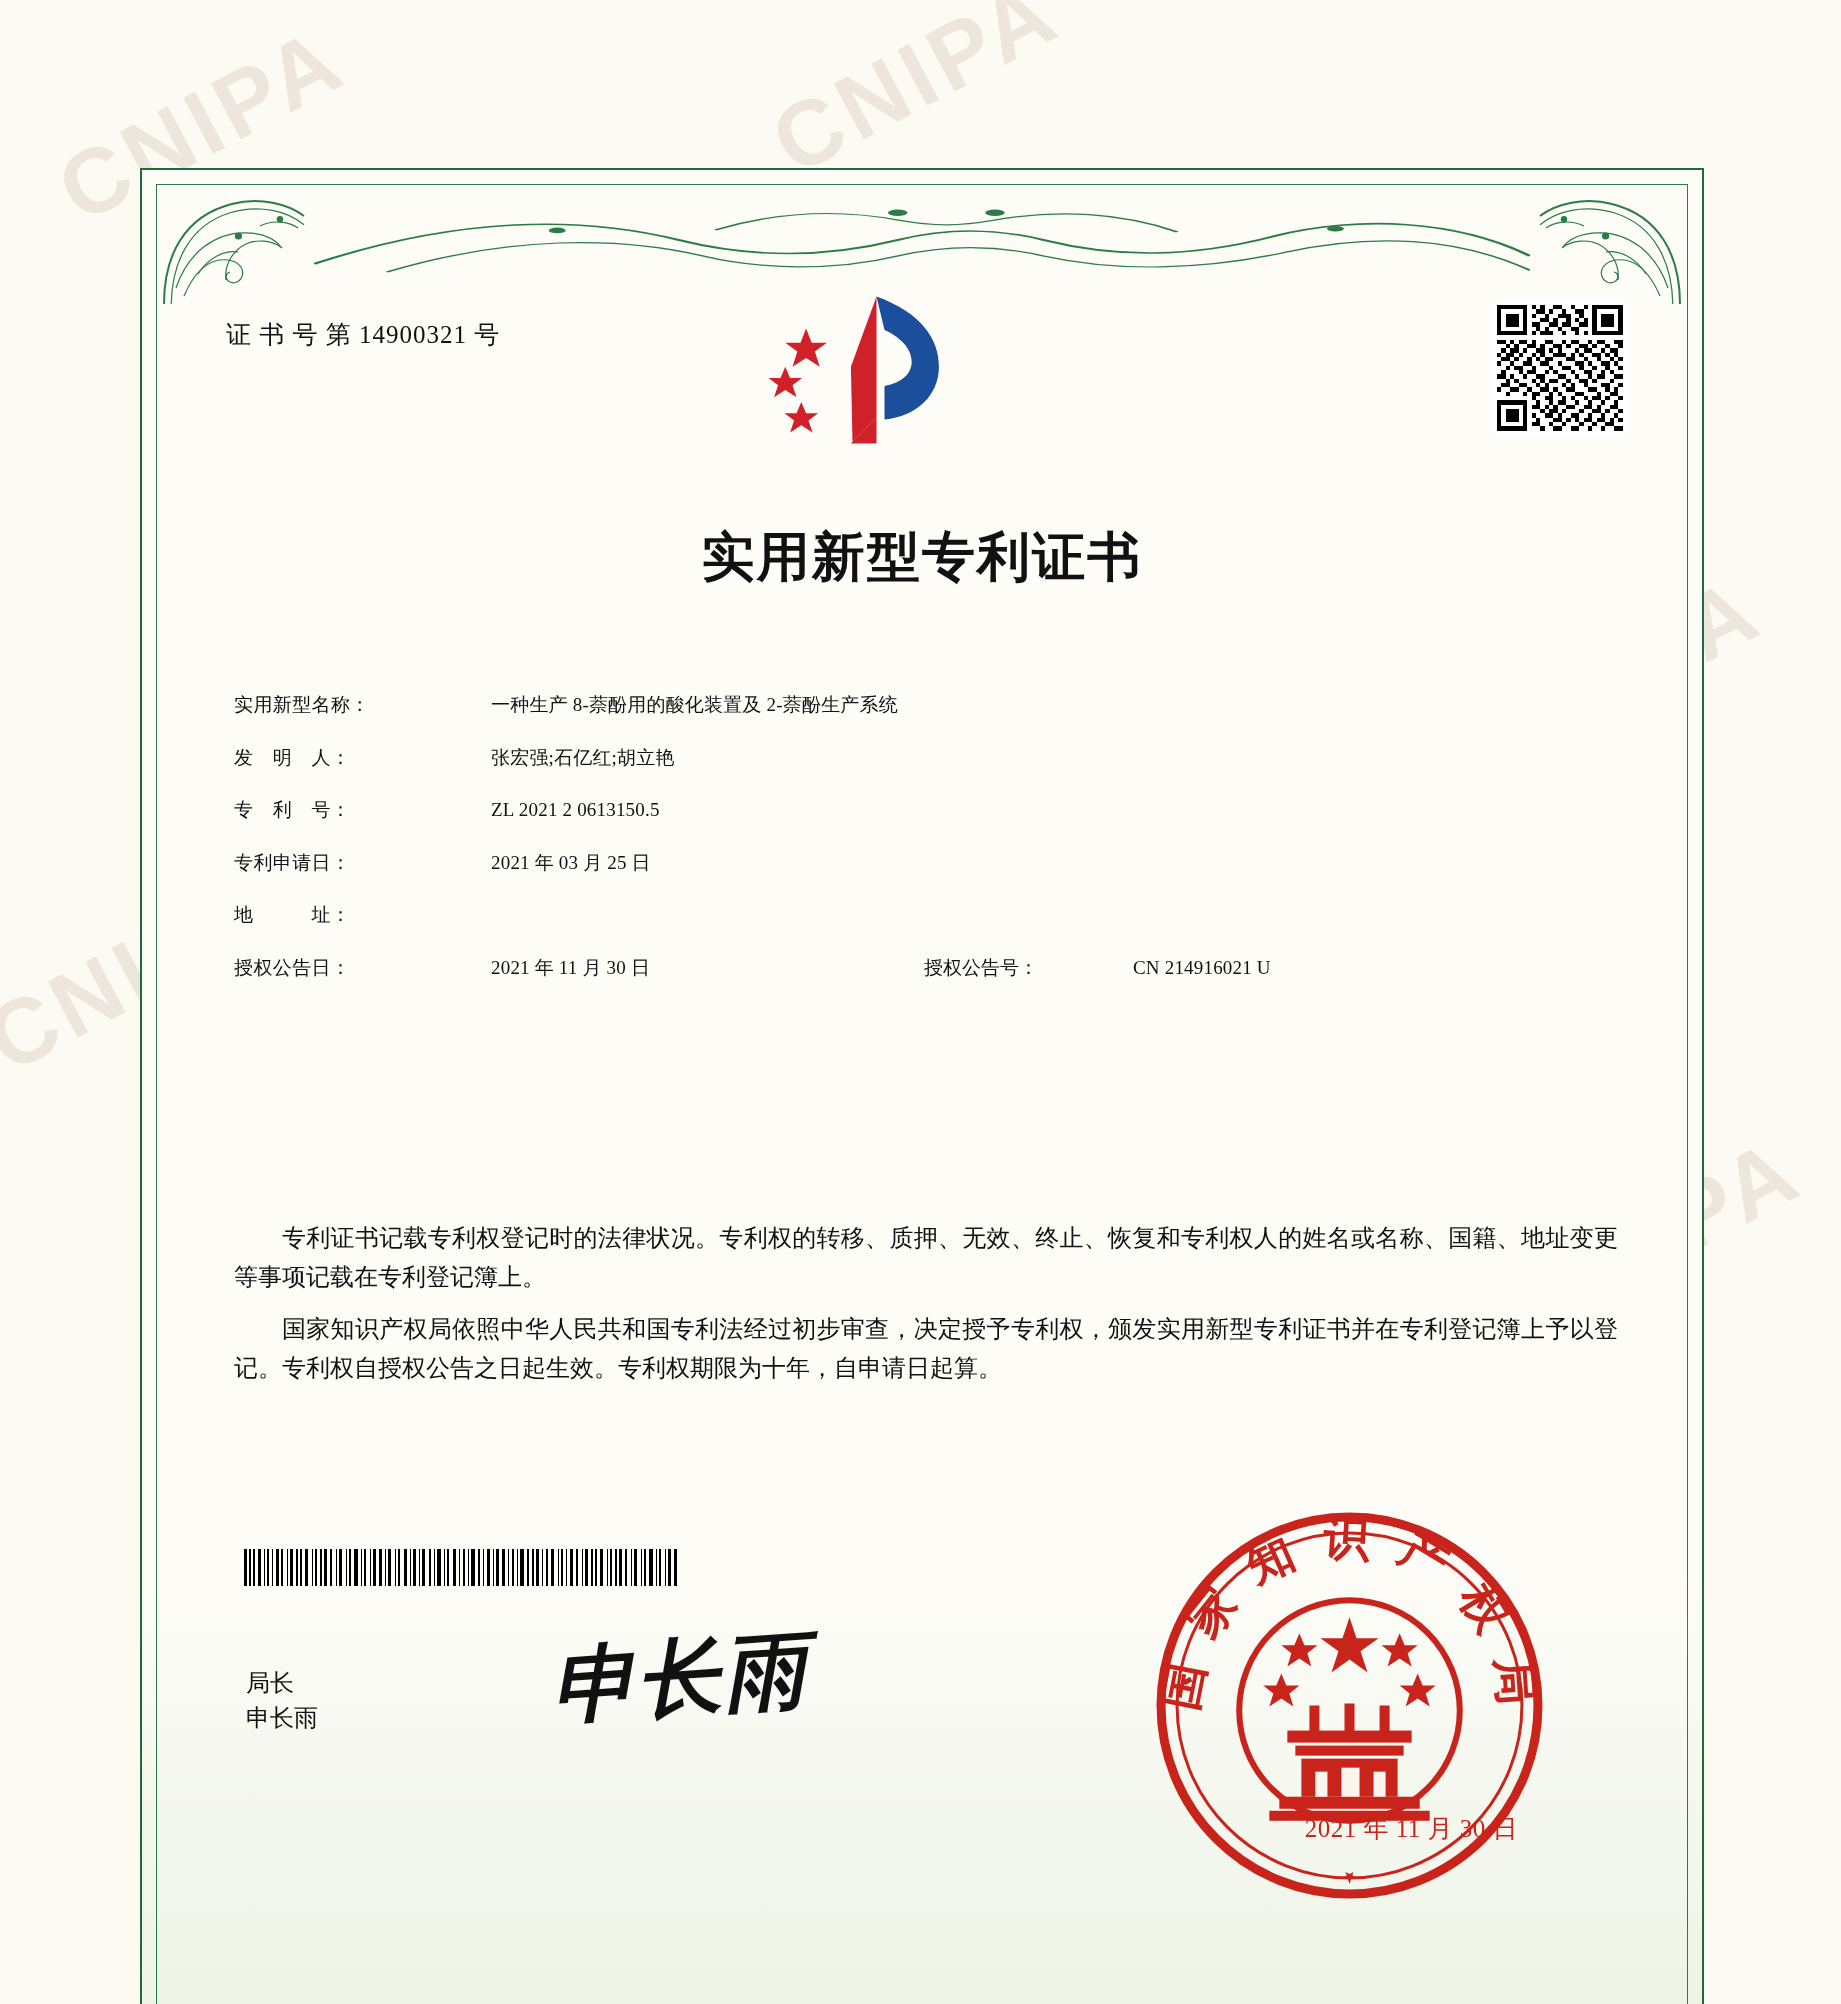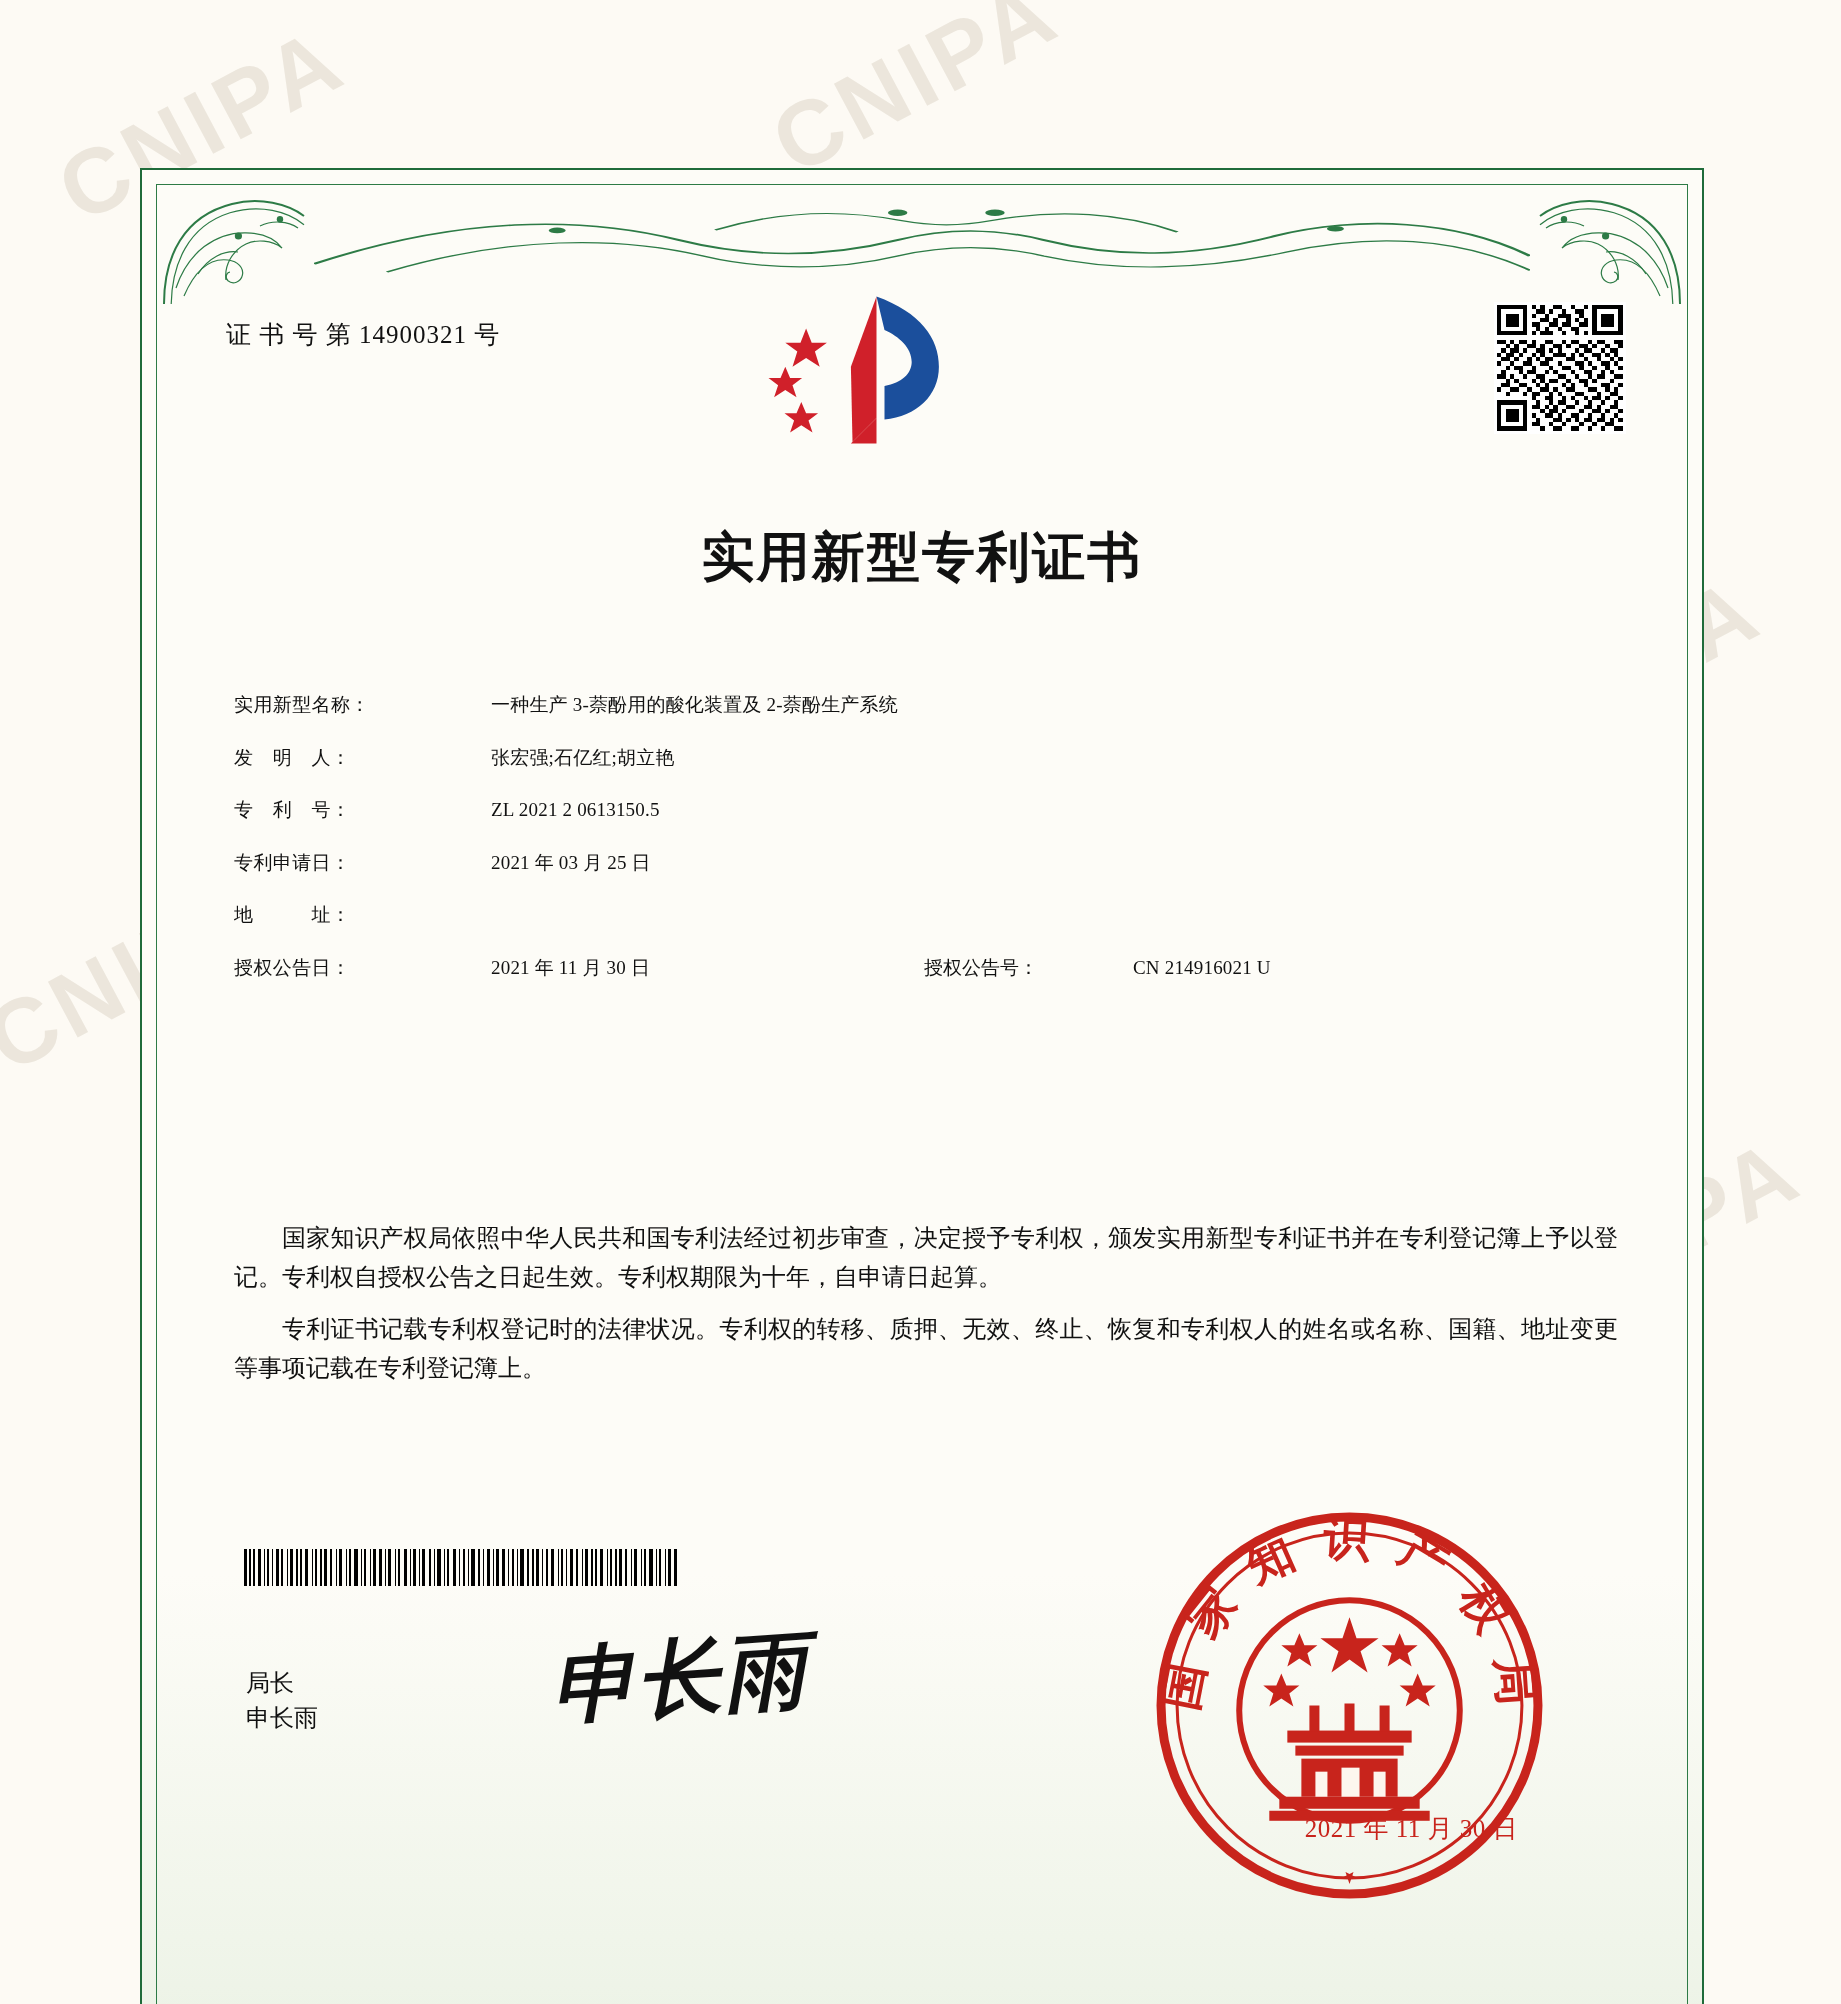--- a/index.html
+++ b/index.html
@@ -501,21 +501,21 @@
             <rect x="27" y="28" width="2" height="1"></rect>
         </g>
       </svg>
     </div>
 
     <div class="title">实用新型专利证书</div>
 
     <div class="fields">
       <div class="frow">
         <div class="flabel">实用新型名称：</div>
-        <div class="fvalue">一种生产 3-萘酚用的酸化装置及 2-萘酚生产系统</div>
+        <div class="fvalue">一种生产 8-萘酚用的酸化装置及 2-萘酚生产系统</div>
       </div>
       <div class="frow">
         <div class="flabel">发　明　人：</div>
         <div class="fvalue">张宏强;石亿红;胡立艳</div>
       </div>
       <div class="frow">
         <div class="flabel">专　利　号：</div>
         <div class="fvalue">ZL 2021 2 0613150.5</div>
       </div>
       <div class="frow">
@@ -527,22 +527,22 @@
       </div>
       <div class="frow two-col">
         <div class="flabel">授权公告日：</div>
         <div class="fvalue">2021 年 11 月 30 日</div>
         <div class="flabel2">授权公告号：</div>
         <div class="fvalue">CN 214916021 U</div>
       </div>
     </div>
 
     <div class="paras">
+      <div class="para">专利证书记载专利权登记时的法律状况。专利权的转移、质押、无效、终止、恢复和专利权人的姓名或名称、国籍、地址变更等事项记载在专利登记簿上。</div>
       <div class="para">国家知识产权局依照中华人民共和国专利法经过初步审查，决定授予专利权，颁发实用新型专利证书并在专利登记簿上予以登记。专利权自授权公告之日起生效。专利权期限为十年，自申请日起算。</div>
-      <div class="para">专利证书记载专利权登记时的法律状况。专利权的转移、质押、无效、终止、恢复和专利权人的姓名或名称、国籍、地址变更等事项记载在专利登记簿上。</div>
     </div>
 
     <div class="barcode">
       <svg viewBox="0 0 400 40" preserveAspectRatio="none" shape-rendering="crispEdges">
         <g fill="#000">
           <rect x="0" y="0" width="3" height="40"></rect>
             <rect x="5" y="0" width="1" height="40"></rect>
           <rect x="8" y="0" width="2" height="40"></rect>
             <rect x="13" y="0" width="3" height="40"></rect>
           <rect x="18" y="0" width="1" height="40"></rect>

